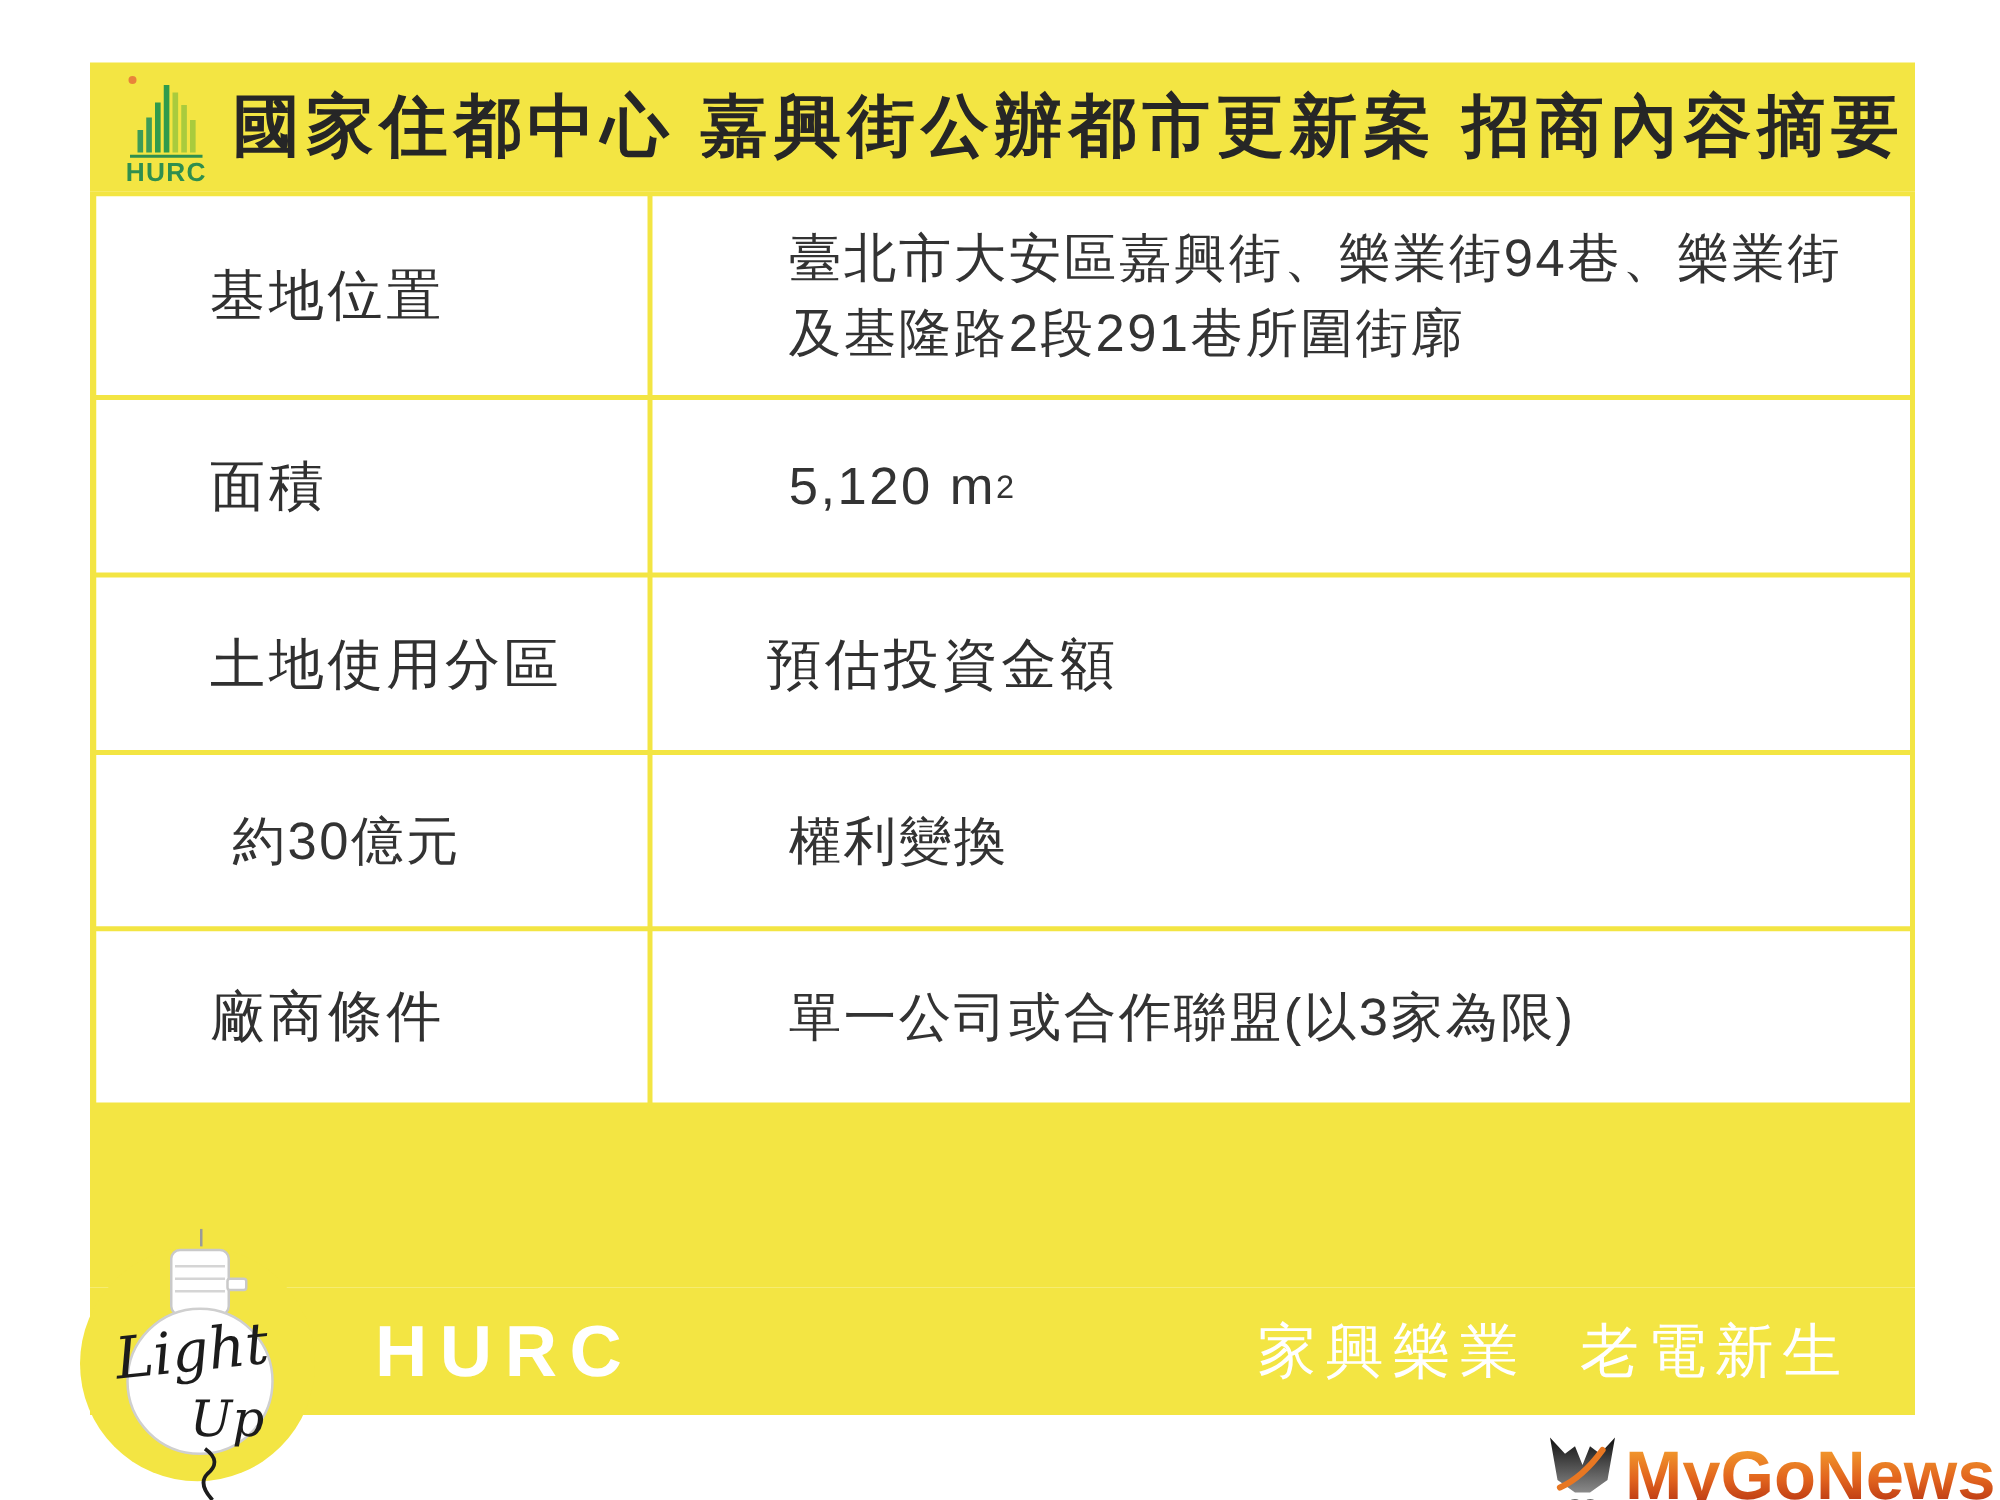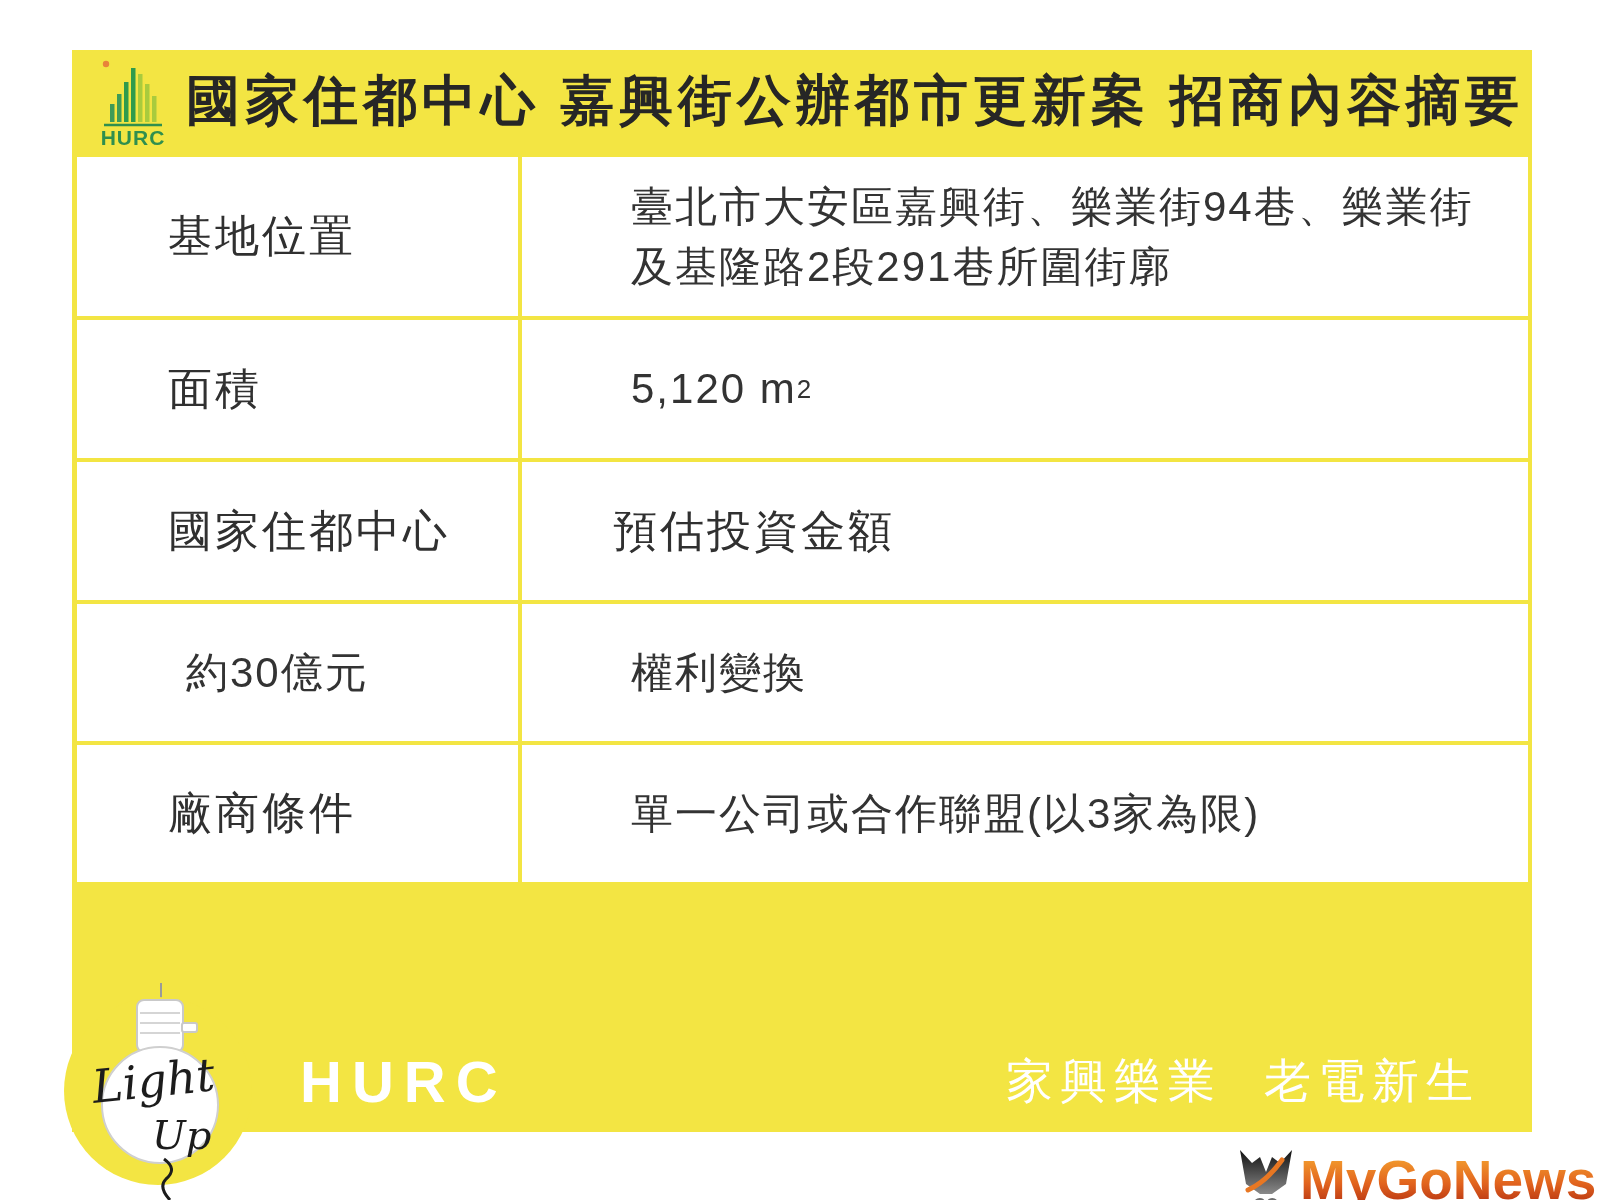--- a/index.html
+++ b/index.html
@@ -88,21 +88,21 @@
       <span class="value-multiline">臺北市大安區嘉興街、樂業街94巷、樂業街
 及基隆路2段291巷所圍街廓</span>
     </div>
 
     <div class="cell label">面積</div>
     <div class="cell value">
       <span>5,120 m</span>
         <sup>2</sup>
     </div>
 
-    <div class="cell label">國家住都中心</div>
+    <div class="cell label">土地使用分區</div>
 
     <div class="cell label">預估投資金額</div>
     <div class="cell value">
       <span>約30億元</span>
     </div>
 
     <div class="cell value">
       <span>權利變換</span>
     </div>
 

